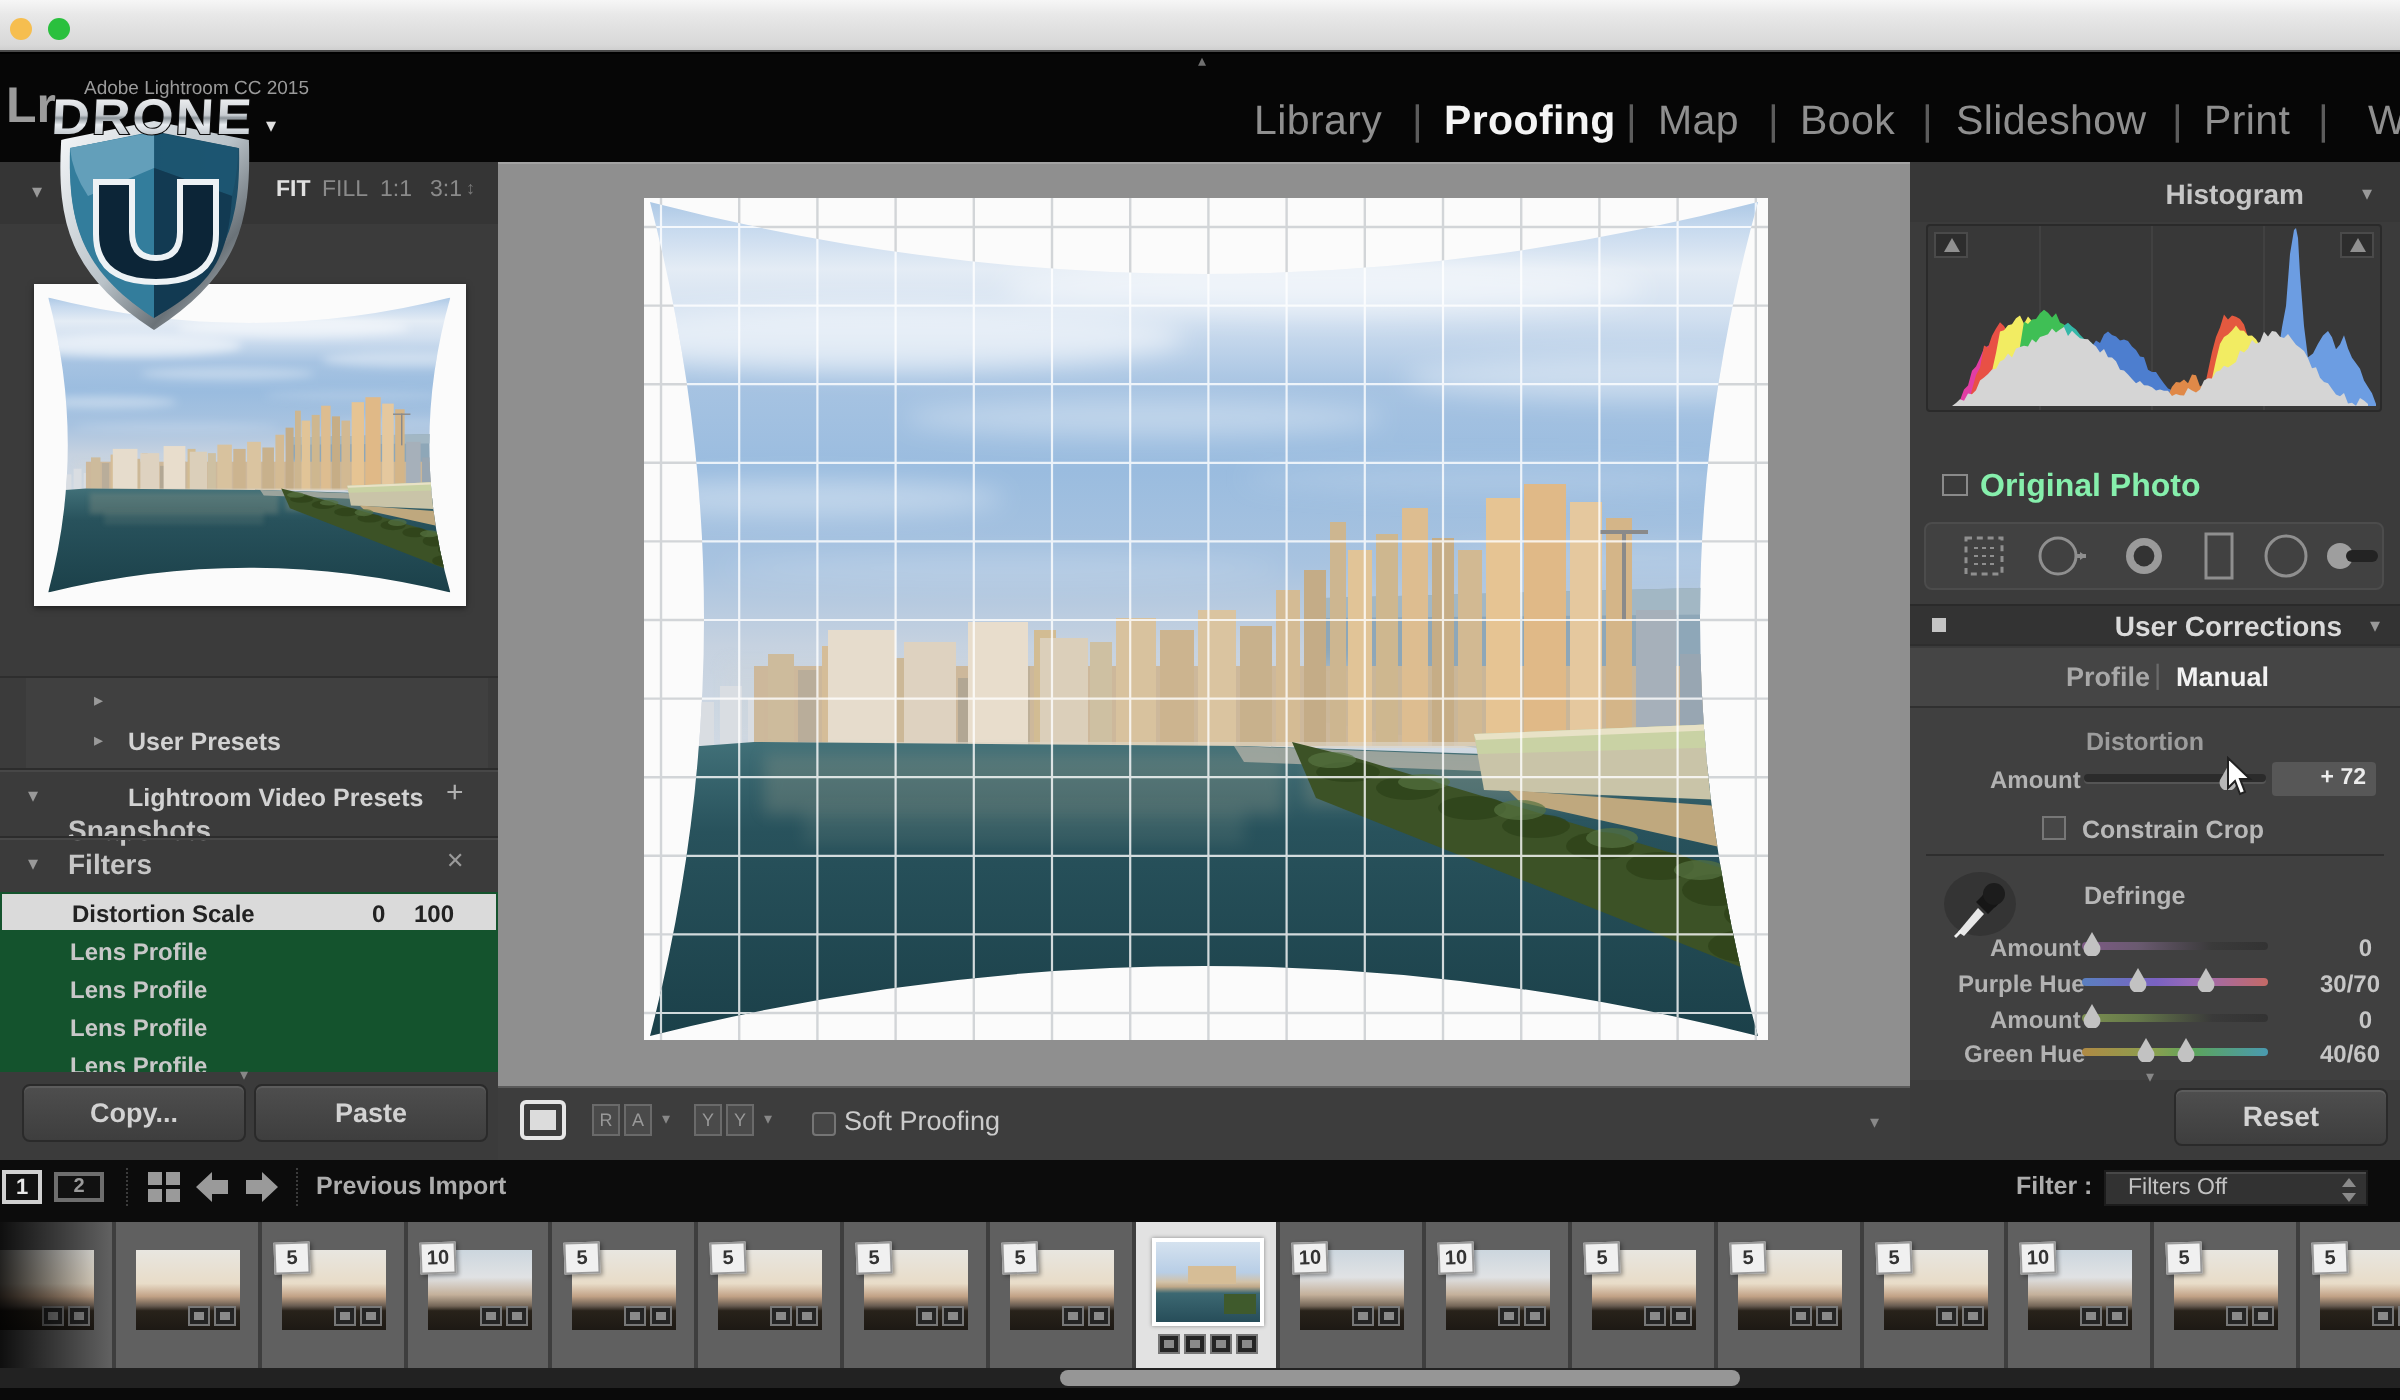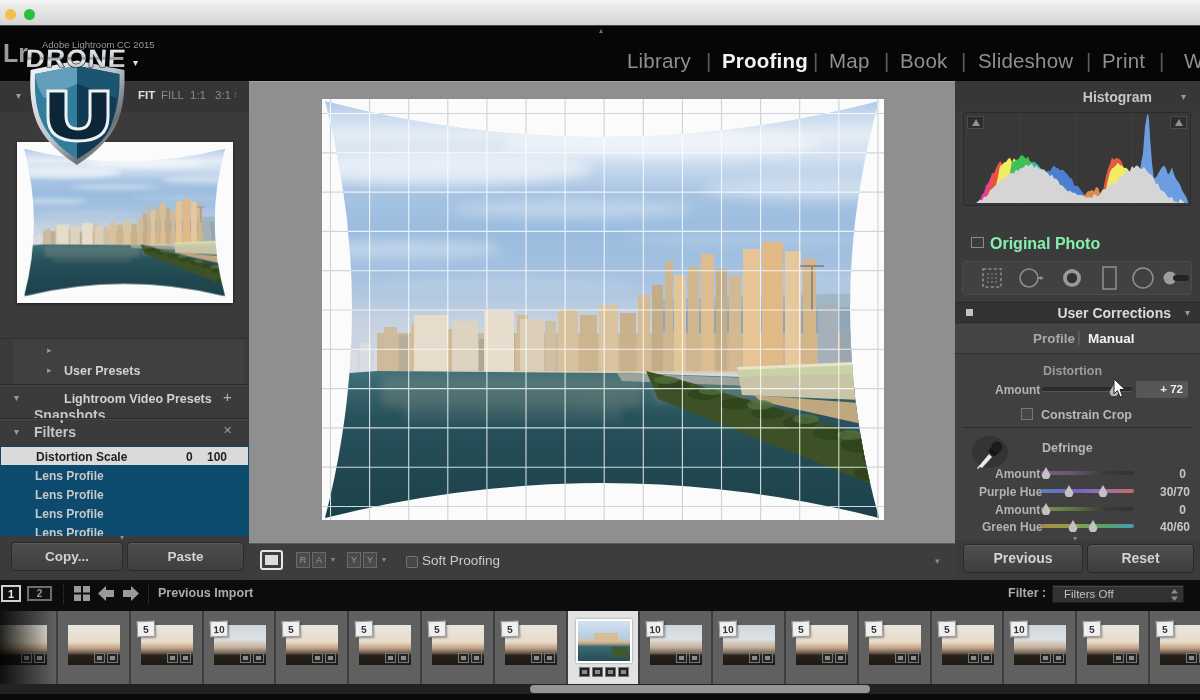--- a/index.html
+++ b/index.html
@@ -104,21 +104,21 @@
     <span class="abs" style="left:14px; top:7px; color:#999; font-size:10px;">▾</span>
     <span class="abs hdr" style="left:34px; top:22px; font-size:14px;">Snapshots</span>
     <span class="abs" style="left:223px; top:3px; color:#b0b0b0; font-size:15px;">+</span>
   </div>
 
   <div class="abs" style="left:0; top:337px; width:249px; height:29px; border-top:1px solid #2c2c2c; box-shadow:0 1px 0 #474747 inset;">
     <span class="abs" style="left:14px; top:7px; color:#999; font-size:10px;">▾</span>
     <span class="abs hdr" style="left:34px; top:5px; font-size:14px;">Filters</span>
     <span class="abs" style="left:223px; top:5px; color:#9a9a9a; font-size:11px;">✕</span>
   </div>
-  <div class="abs" style="left:0; top:365px; width:249px; height:90px; overflow:hidden; background:#0c4a6e;">
+  <div class="abs" style="left:0; top:365px; width:249px; height:90px; overflow:hidden; background:#14532d;">
     <div class="abs" style="left:1px; top:1px; width:247px; height:18px; background:#dadada;">
       <span class="abs" style="left:35px; top:3px; color:#222; font-size:12px; font-weight:bold;">Distortion Scale</span>
       <span class="abs" style="left:185px; top:3px; color:#222; font-size:12px; font-weight:bold;">0</span>
       <span class="abs" style="left:206px; top:3px; color:#222; font-size:12px; font-weight:bold;">100</span>
     </div>
     <div class="abs" style="left:35px; top:23px; color:#c8c8c8; font-size:12px; font-weight:bold;">Lens Profile</div>
     <div class="abs" style="left:35px; top:42px; color:#c8c8c8; font-size:12px; font-weight:bold;">Lens Profile</div>
     <div class="abs" style="left:35px; top:61px; color:#c8c8c8; font-size:12px; font-weight:bold;">Lens Profile</div>
     <div class="abs" style="left:35px; top:80px; color:#c8c8c8; font-size:12px; font-weight:bold;">Lens Profile</div>
   </div>
@@ -428,21 +428,20 @@
     <div class="abs" style="left:86px; top:200px; width:93px; height:4px; border-radius:2px; background:linear-gradient(90deg,#b08a44,#88a050 40%,#5ca45c 60%,#4a9ab0);"></div>
     <div class="abs" style="left:113px; top:194px; width:10px; height:12px;"><svg width="10" height="12">
           <path d="M5,0 L9,7 A4.2,4.2 0 1 1 1,7 Z" fill="#c2c2c2"></path>
         </svg></div>
     <div class="abs" style="left:133px; top:194px; width:10px; height:12px;"><svg width="10" height="12">
           <path d="M5,0 L9,7 A4.2,4.2 0 1 1 1,7 Z" fill="#c2c2c2"></path>
         </svg></div>
     <span class="abs" style="right:10px; top:196px; color:#c6c6c6; font-size:12px; font-weight:bold;">40/60</span>
   </div>
   <div class="abs" style="left:118px; top:453px; color:#888; font-size:8px;">▾</div>
-  <div class="btn" style="left:8px; top:463px; width:120px; font-size:14px;">Previous</div>
   <div class="btn" style="left:132px; top:463px; width:107px; font-size:14px;">Reset</div>
 </div>
 
 <div id="fsbar" class="abs">
   <div class="abs" style="left:1px; top:5px; width:20px; height:17px; border:2px solid #d0d0d0; background:#111; color:#e8e8e8; font-size:11px; font-weight:bold; text-align:center; line-height:14px;">1</div>
   <div class="abs" style="left:27px; top:6px; width:25px; height:15px; border:2px solid #6e6e6e; background:#111; color:#9a9a9a; font-size:10px; font-weight:bold; text-align:center; line-height:12px;">2</div>
   <div class="abs" style="left:63px; top:4px; width:1px; height:19px; border-left:1px dotted #3c3c3c;"></div>
   <svg class="abs" style="left:74px; top:6px;" width="18" height="16" viewBox="0 0 18 16">
     <g fill="#9a9a9a">
         <rect x="0" y="0" width="7" height="6.5"></rect>

